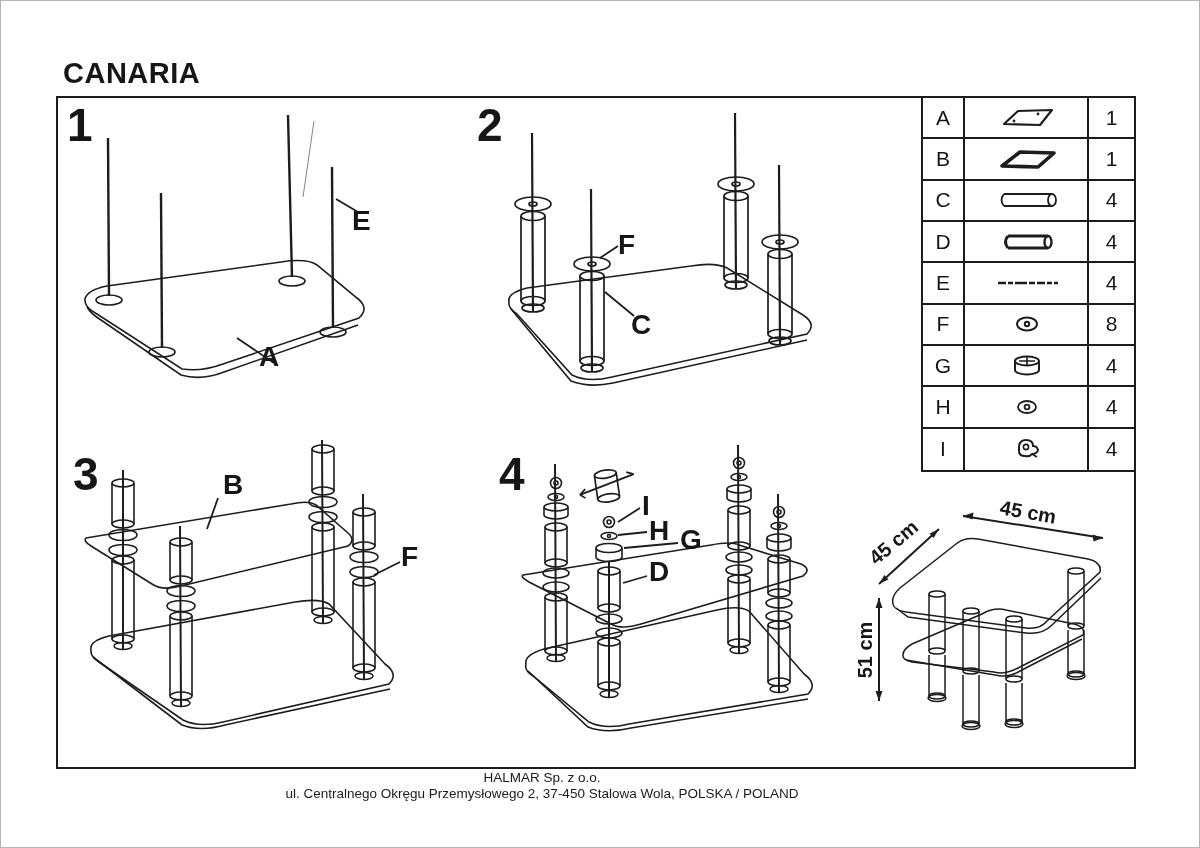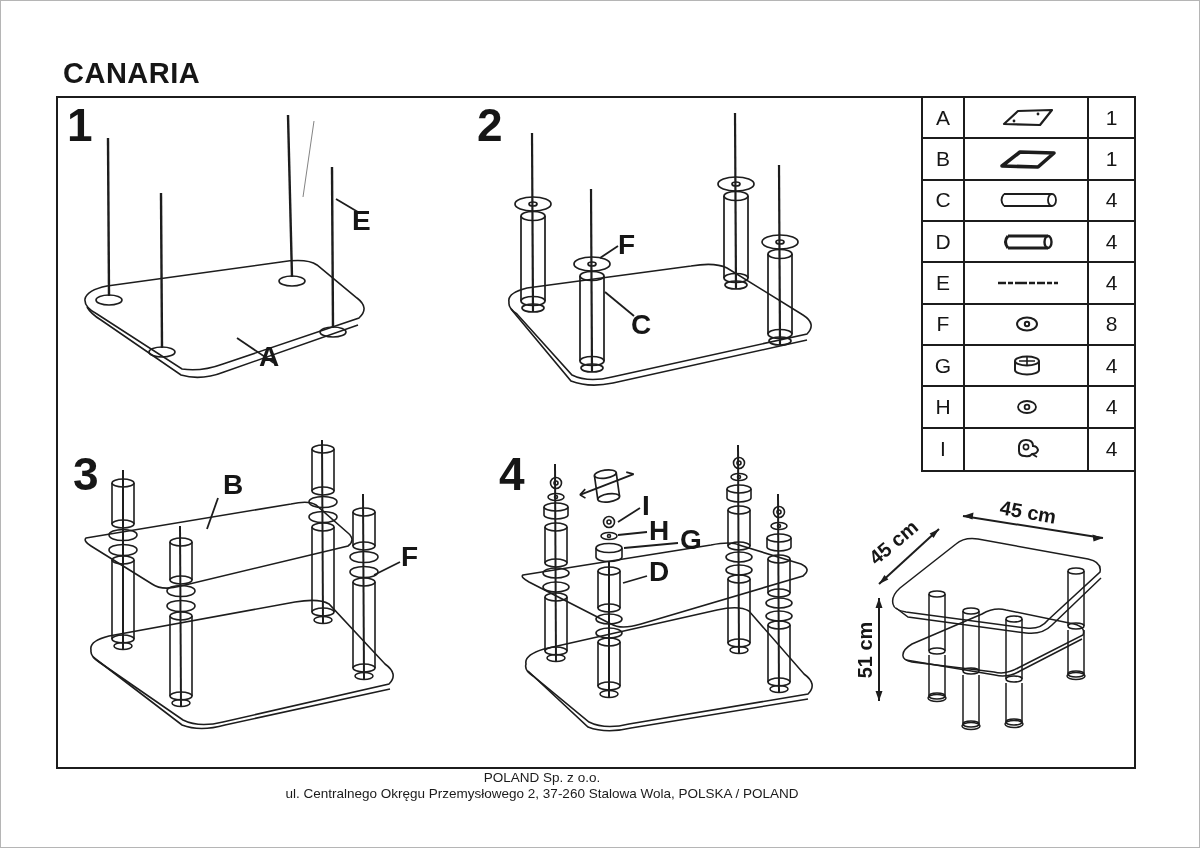--- a/index.html
+++ b/index.html
@@ -428,17 +428,17 @@
       <polygon points="23,215 19.5,205 26.5,205"></polygon>
     </g>
     <g font-family="Liberation Sans, sans-serif" font-size="20" font-weight="bold" fill="#161616">
       <text x="172" y="33" text-anchor="middle" transform="rotate(10 172 27)">45 cm</text>
       <text x="38" y="63" text-anchor="middle" transform="rotate(-40 38 57)">45 cm</text>
       <text x="10" y="170" text-anchor="middle" transform="rotate(-90 10 164)">51 cm</text>
     </g>
   </svg>
 
   <div class="footer">
-    <div>POLAND Sp. z o.o.</div>
-    <div>ul. Centralnego Okręgu Przemysłowego 2, 37-260 Stalowa Wola, POLSKA / POLAND</div>
+    <div>HALMAR Sp. z o.o.</div>
+    <div>ul. Centralnego Okręgu Przemysłowego 2, 37-450 Stalowa Wola, POLSKA / POLAND</div>
   </div>
 
 </div>
 
 </body></html>

